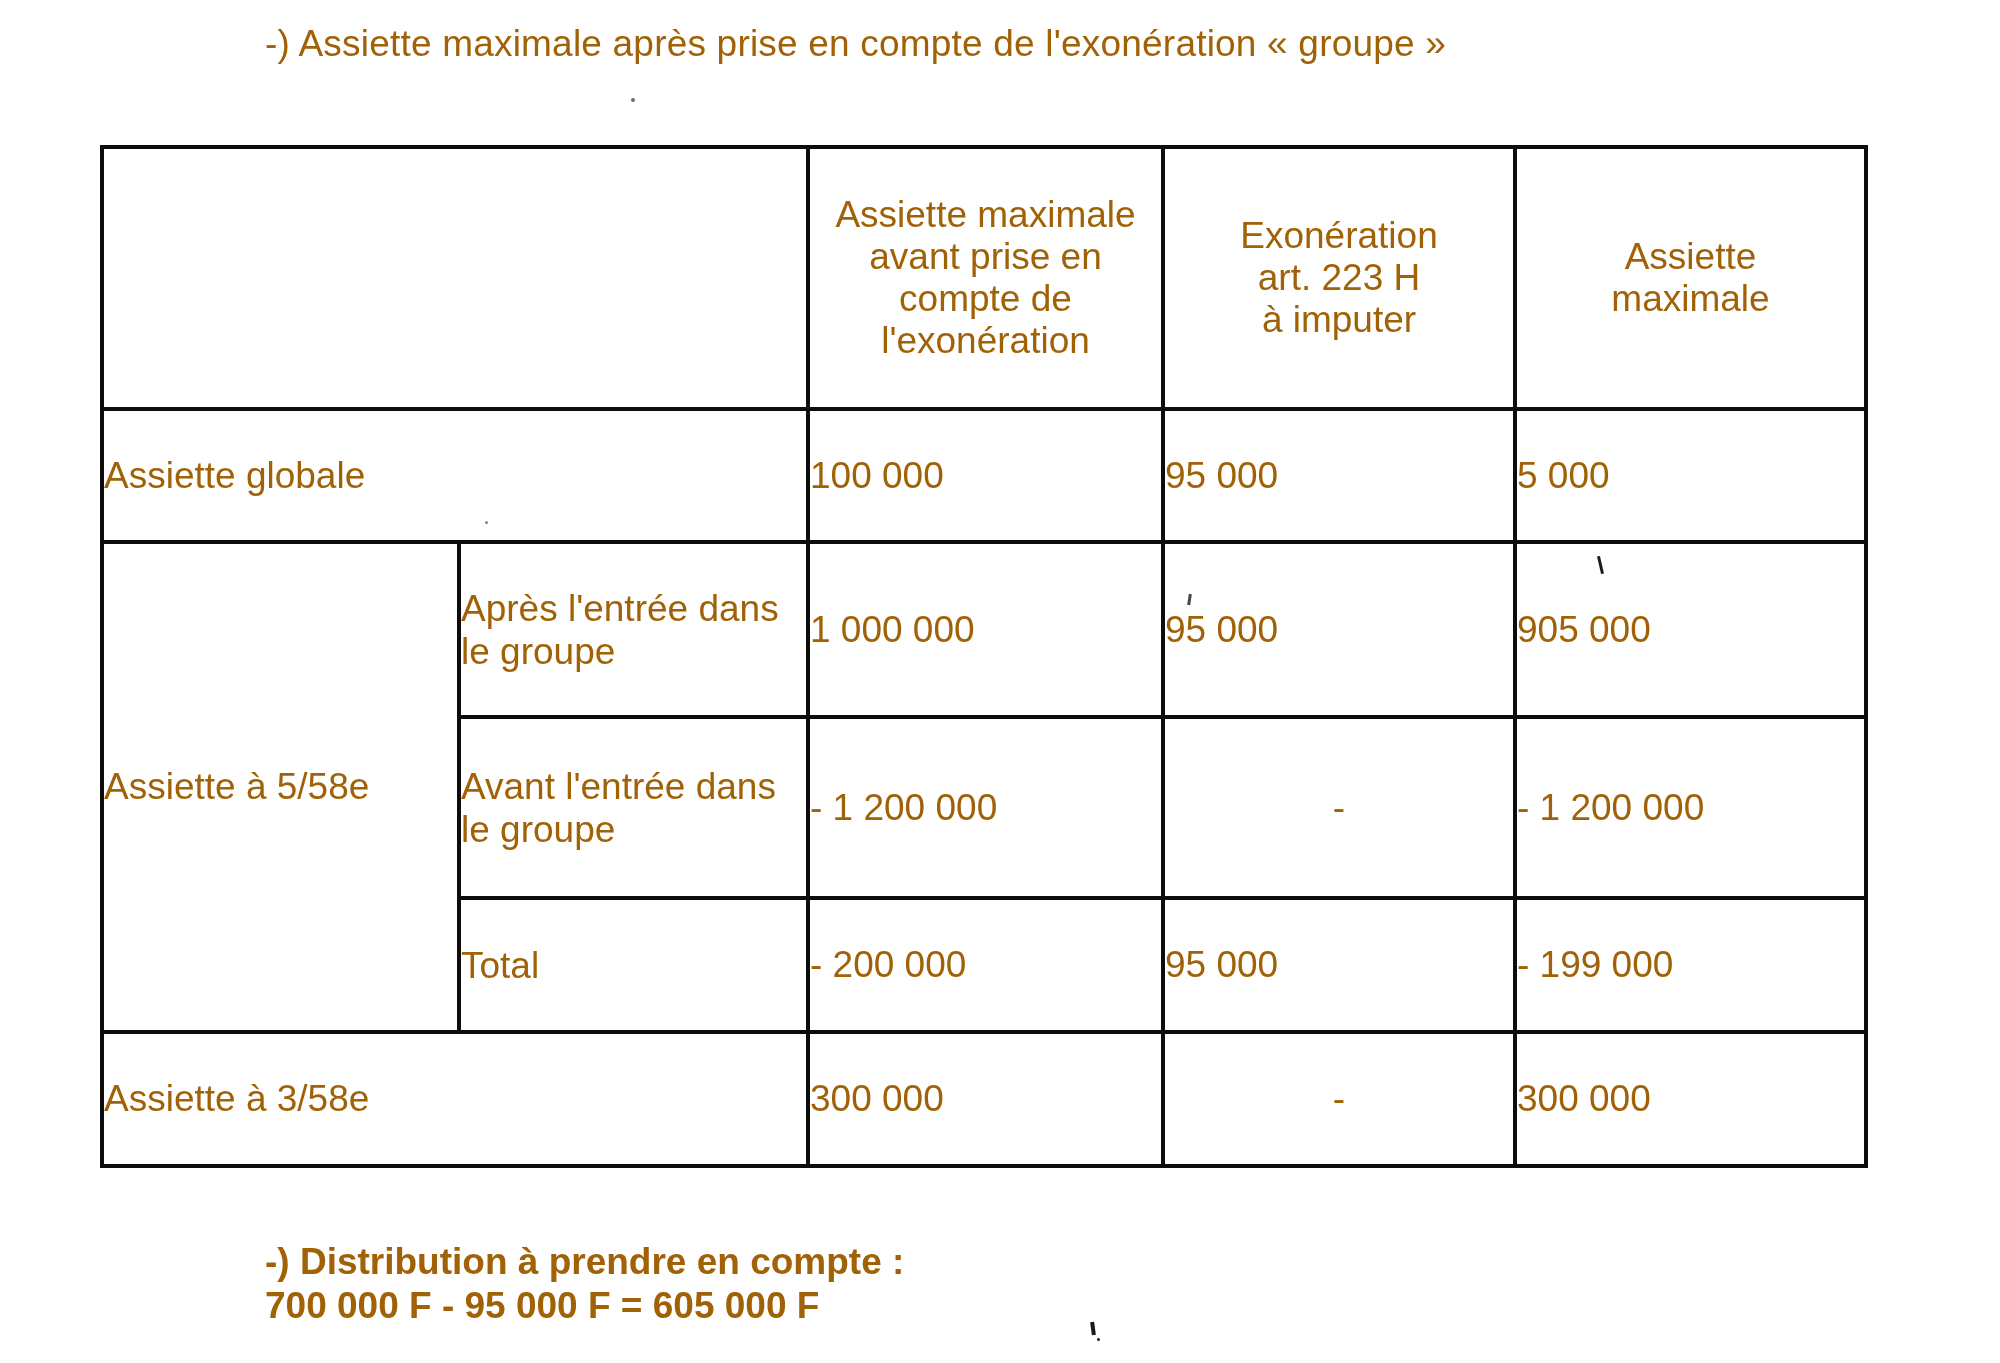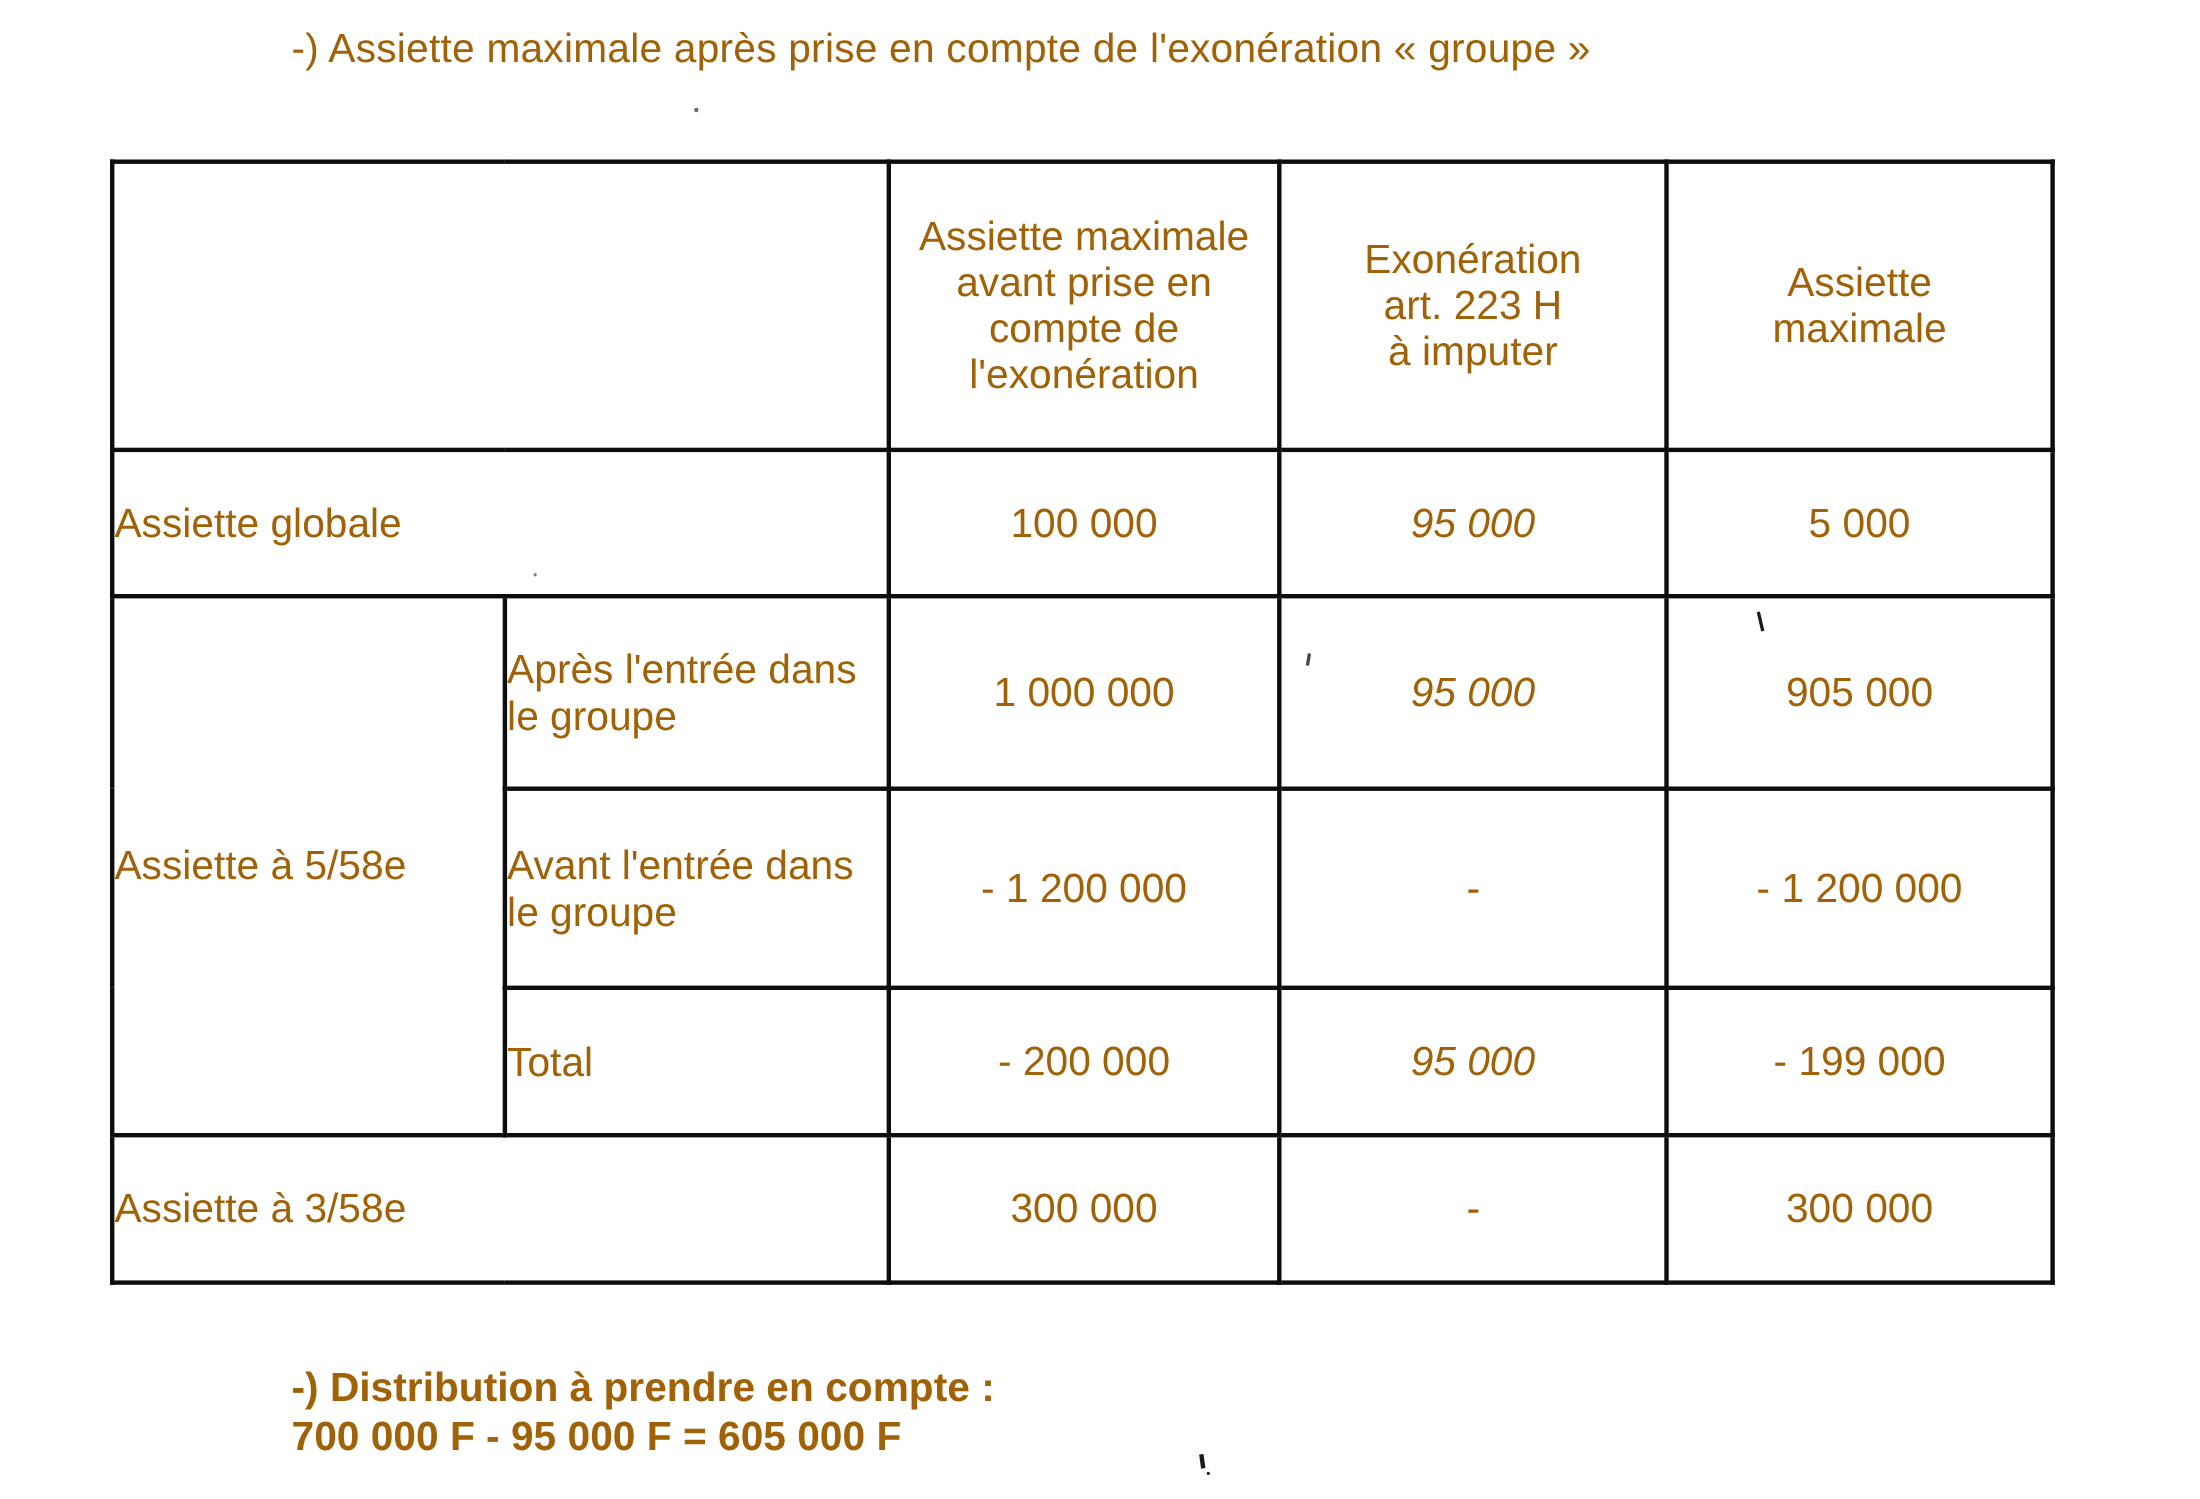--- a/index.html
+++ b/index.html
@@ -73,23 +73,23 @@
     line-height: 44px;
   }
   td.sublabel {
     text-align: left;
     padding-left: 14px;
     line-height: 43px;
     margin-left: 24px;
   }
 
   
-  td.num  { text-align: center; line-height: 40px; }
+  td.num  { text-align: left; line-height: 40px; }
   td.c2   { padding-right: 84px; }
-  td.c3   { padding-right: 100px; font-style: italic; }
+  td.c3   { padding-right: 100px; }
   td.c4   { padding-right: 54px; }
   td.dash { text-align: center; padding-right: 0; }
   td.lowered { padding-top: 46px; }   
 
   
   .doc-footer {
     position: absolute;
     left: 265px;
     top: 1240px;
     font-size: 37px;

